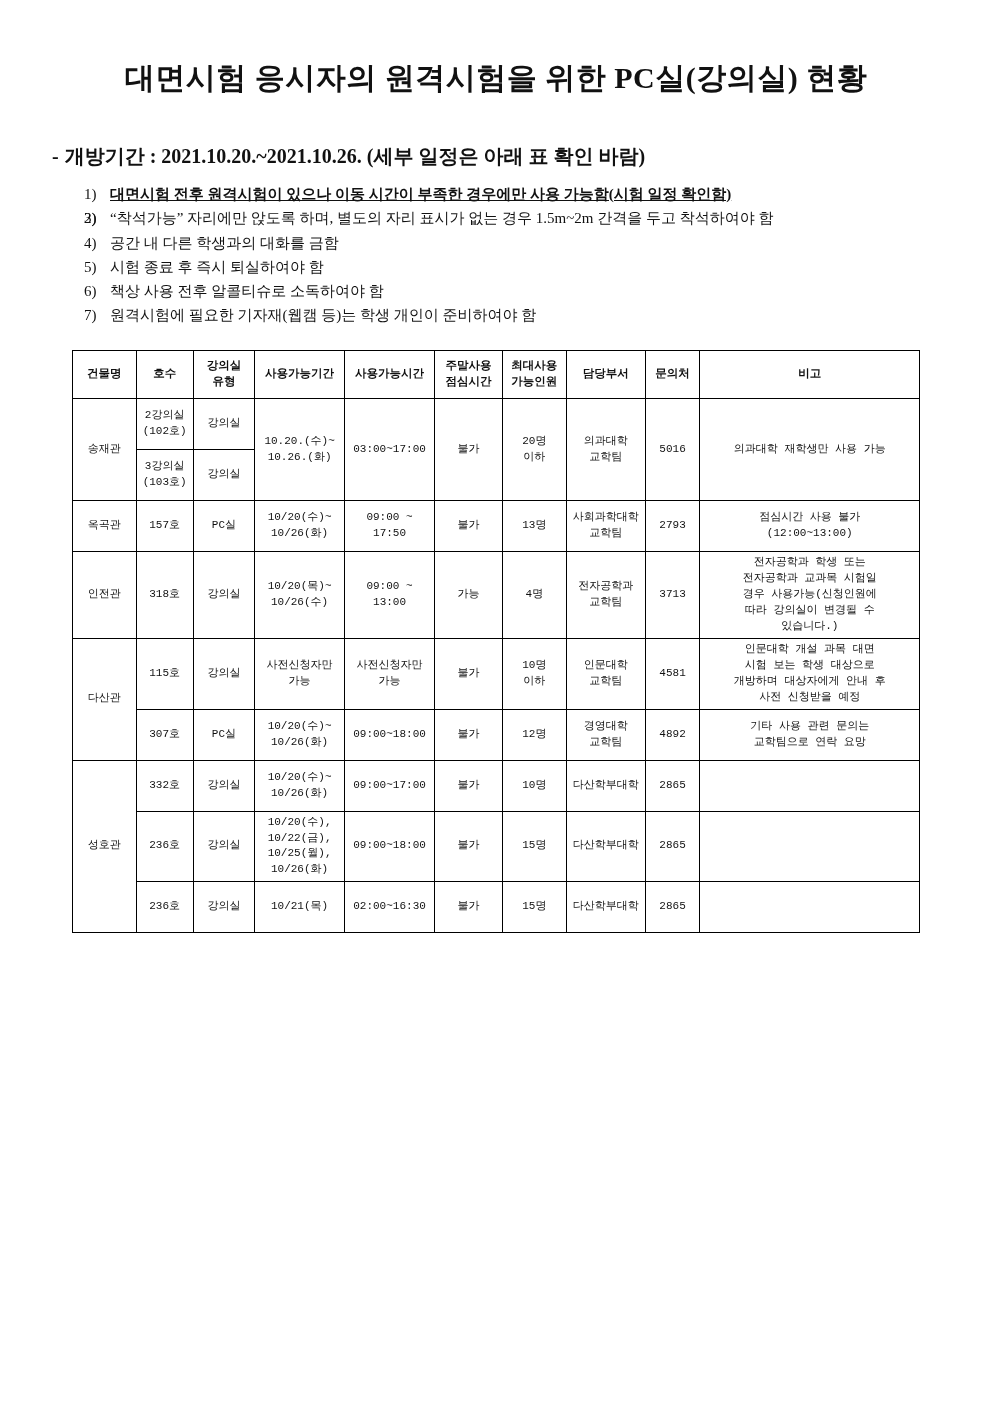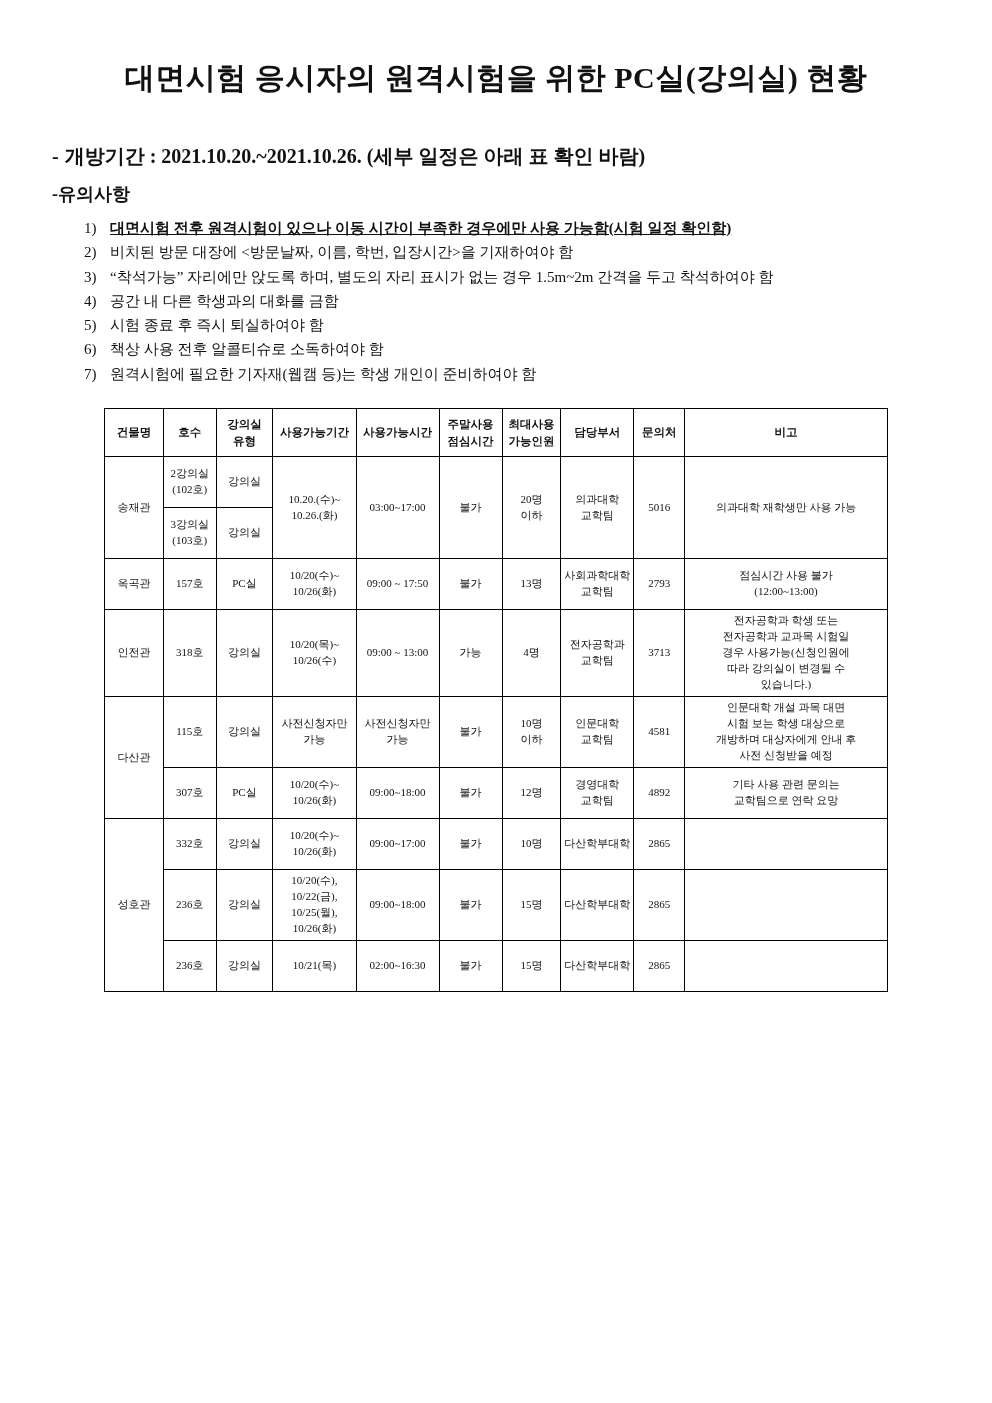--- a/index.html
+++ b/index.html
@@ -61,22 +61,23 @@
     left: 0;
     top: 0;
   }
   ol.notice-list li.bold-underline .txt {
     font-weight: bold;
     text-decoration: underline;
   }
   table.schedule {
     border-collapse: collapse;
     margin: 14px auto 0 auto;
-    width: 784px;
+    width: 848px;
     table-layout: fixed;
+    font-family: Liberation Mono, monospace;
   }
   table.schedule th,
   table.schedule td {
     border: 1px solid #000000;
     text-align: center;
     vertical-align: middle;
     font-size: 11px;
     line-height: 1.45;
     padding: 3px 2px;
     word-break: keep-all;
@@ -107,32 +108,28 @@
 <body>
 
 <div class="page">
 
   <div class="doc-title">대면시험 응시자의 원격시험을 위한 PC실(강의실) 현황</div>
 
   <div class="lead-line">
     <span class="dash">-</span><span>개방기간 : 2021.10.20.~2021.10.26. (세부 일정은 아래 표 확인 바람)</span>
   </div>
 
-  <div class="notice-head">
-    <span class="dash">-</span><span>유의사항</span>
-  </div>
 
   <ol class="notice-list">
     <li class="bold-underline">
       <span class="num">1)</span>
       <span class="txt">대면시험 전후 원격시험이 있으나 이동 시간이 부족한 경우에만 사용 가능함(시험 일정 확인함)</span>
     </li>
     <li>
       <span class="num">2)</span>
-      <span class="txt">비치된 방문 대장에 &lt;방문날짜, 이름, 학번, 입장시간&gt;을 기재하여야 함</span>
     </li>
     <li>
       <span class="num">3)</span>
       <span class="txt">“착석가능” 자리에만 앉도록 하며, 별도의 자리 표시가 없는 경우 1.5m~2m 간격을 두고 착석하여야 함</span>
     </li>
     <li>
       <span class="num">4)</span>
       <span class="txt">공간 내 다른 학생과의 대화를 금함</span>
     </li>
     <li>

